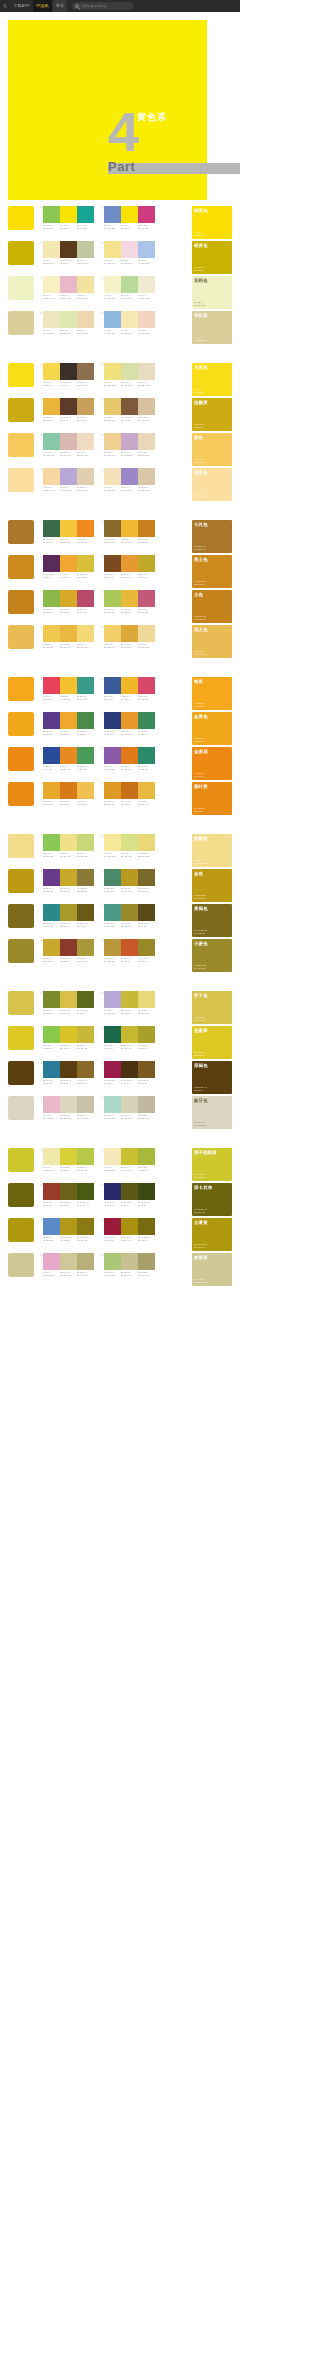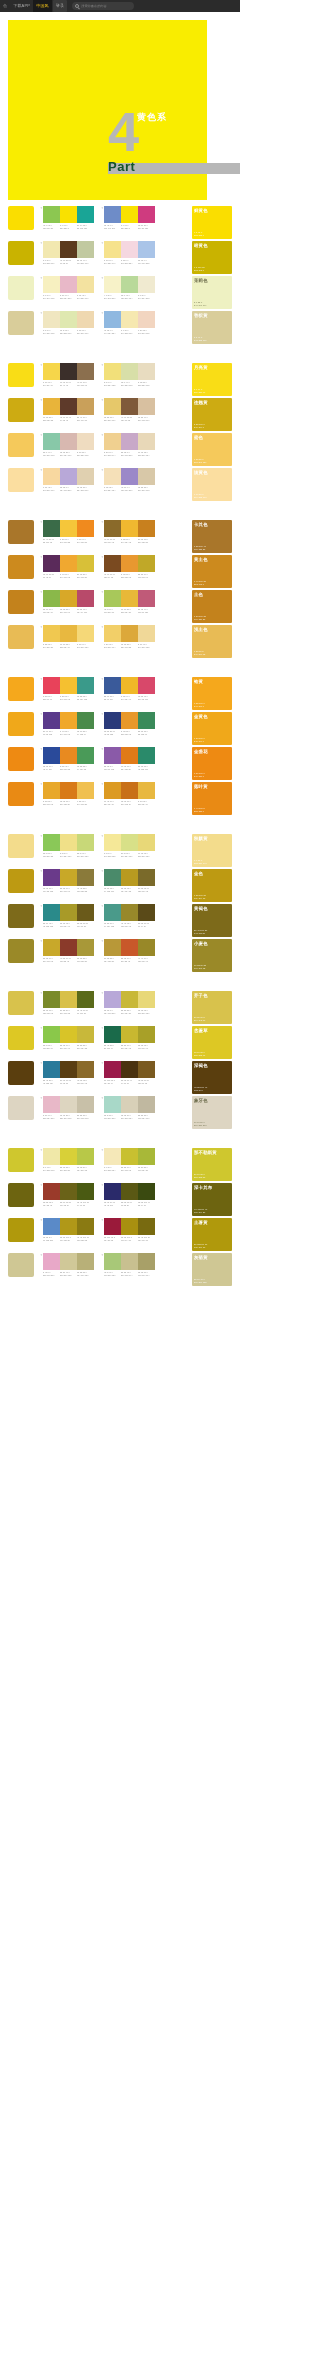--- a/index.html
+++ b/index.html
@@ -103,21 +103,21 @@
     font-weight: 700;
     color: #b7b7b7;
     font-family: "Liberation Sans", sans-serif;
   }
   .hero-part {
     position: absolute;
     left: 0; bottom: -2px;
     font-size: 13px;
     font-weight: 700;
     letter-spacing: .5px;
-    color: #14532d;
+    color: #737373;
   }
   .hero-bar {
     position: absolute;
     left: 0; bottom: -2px;
     height: 11px;
     width: 140px;
     background: #b7b7b7;
   }
   .hero-cn {
     position: absolute;

